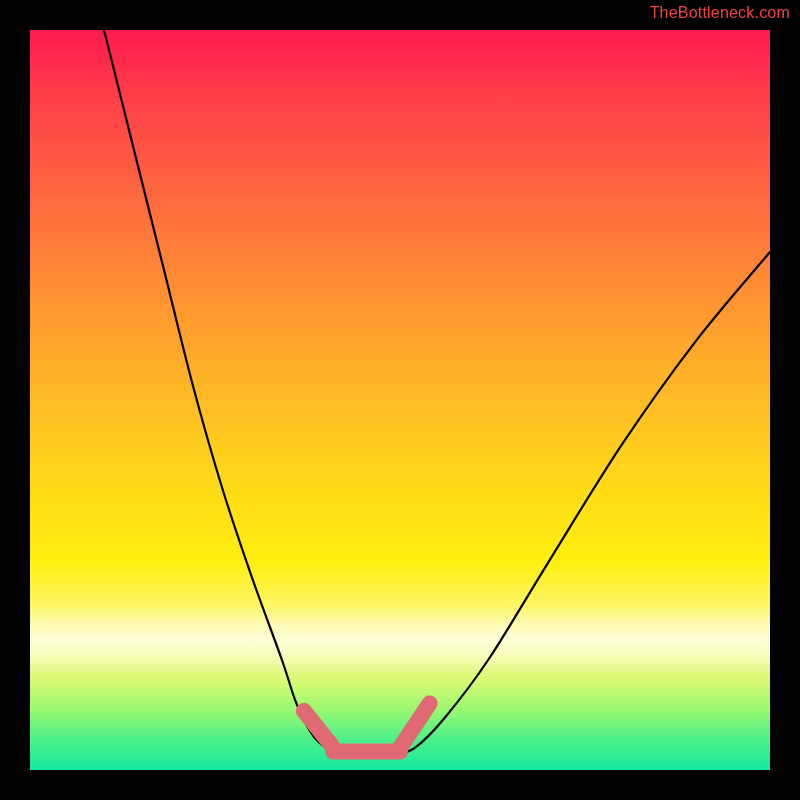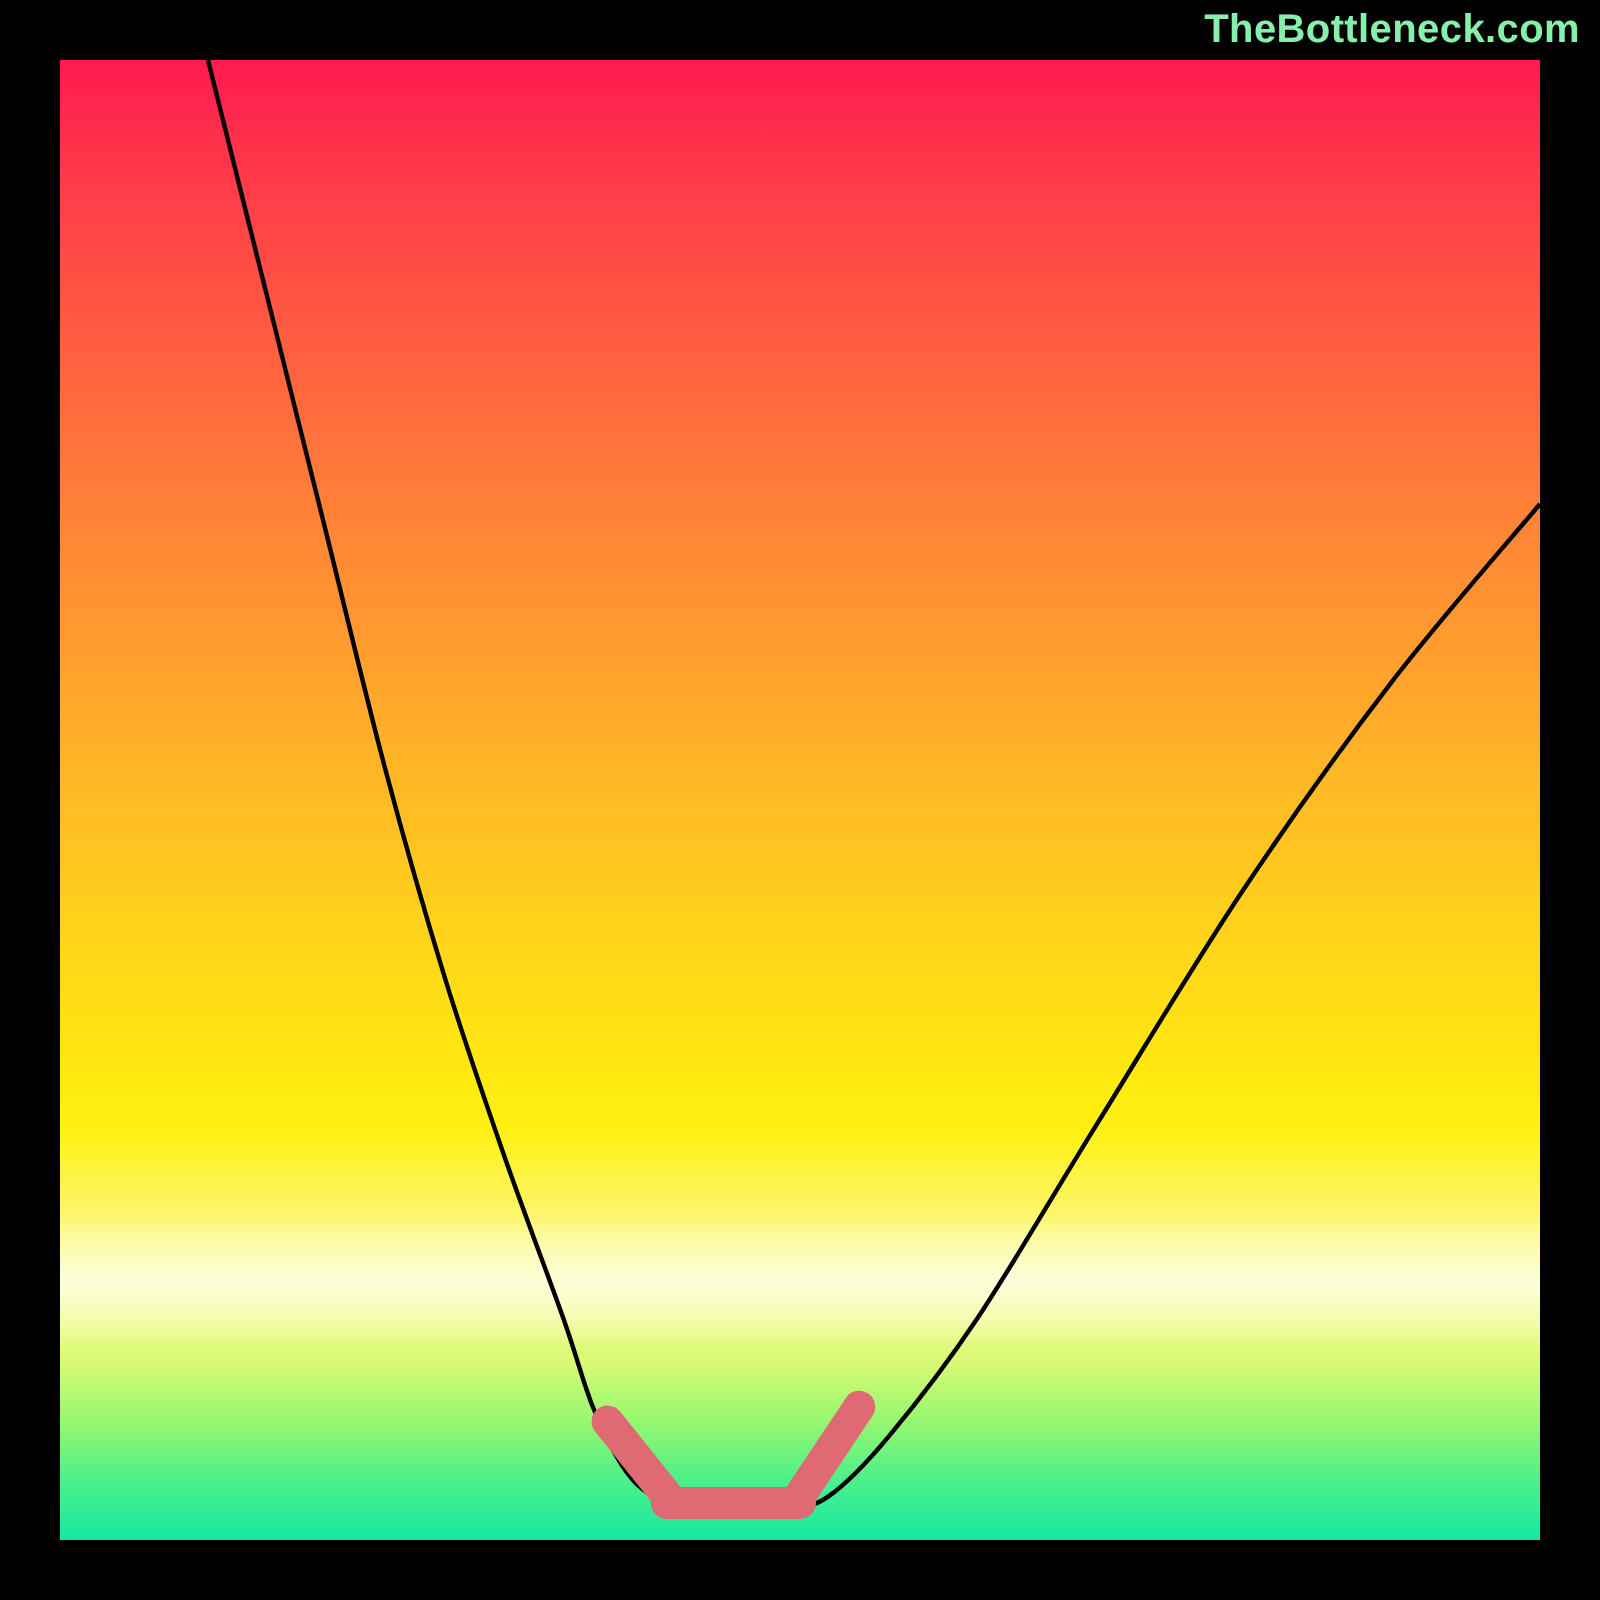--- a/index.html
+++ b/index.html
@@ -16,23 +16,23 @@
     top: 0;
     left: 0;
     width: 800px;
     height: 800px;
     background: #000;
   }
   .watermark {
     position: absolute;
     top: 4px;
     right: 10px;
-    color: #86efac;
-    font-size: 20px;
-    font-weight: 700;
+    color: #ef4444;
+    font-size: 16px;
+    font-weight: 400;
     letter-spacing: 0.2px;
     user-select: none;
   }
   .plot {
     position: absolute;
     top: 30px;
     left: 30px;
     width: 740px;
     height: 740px;
     

